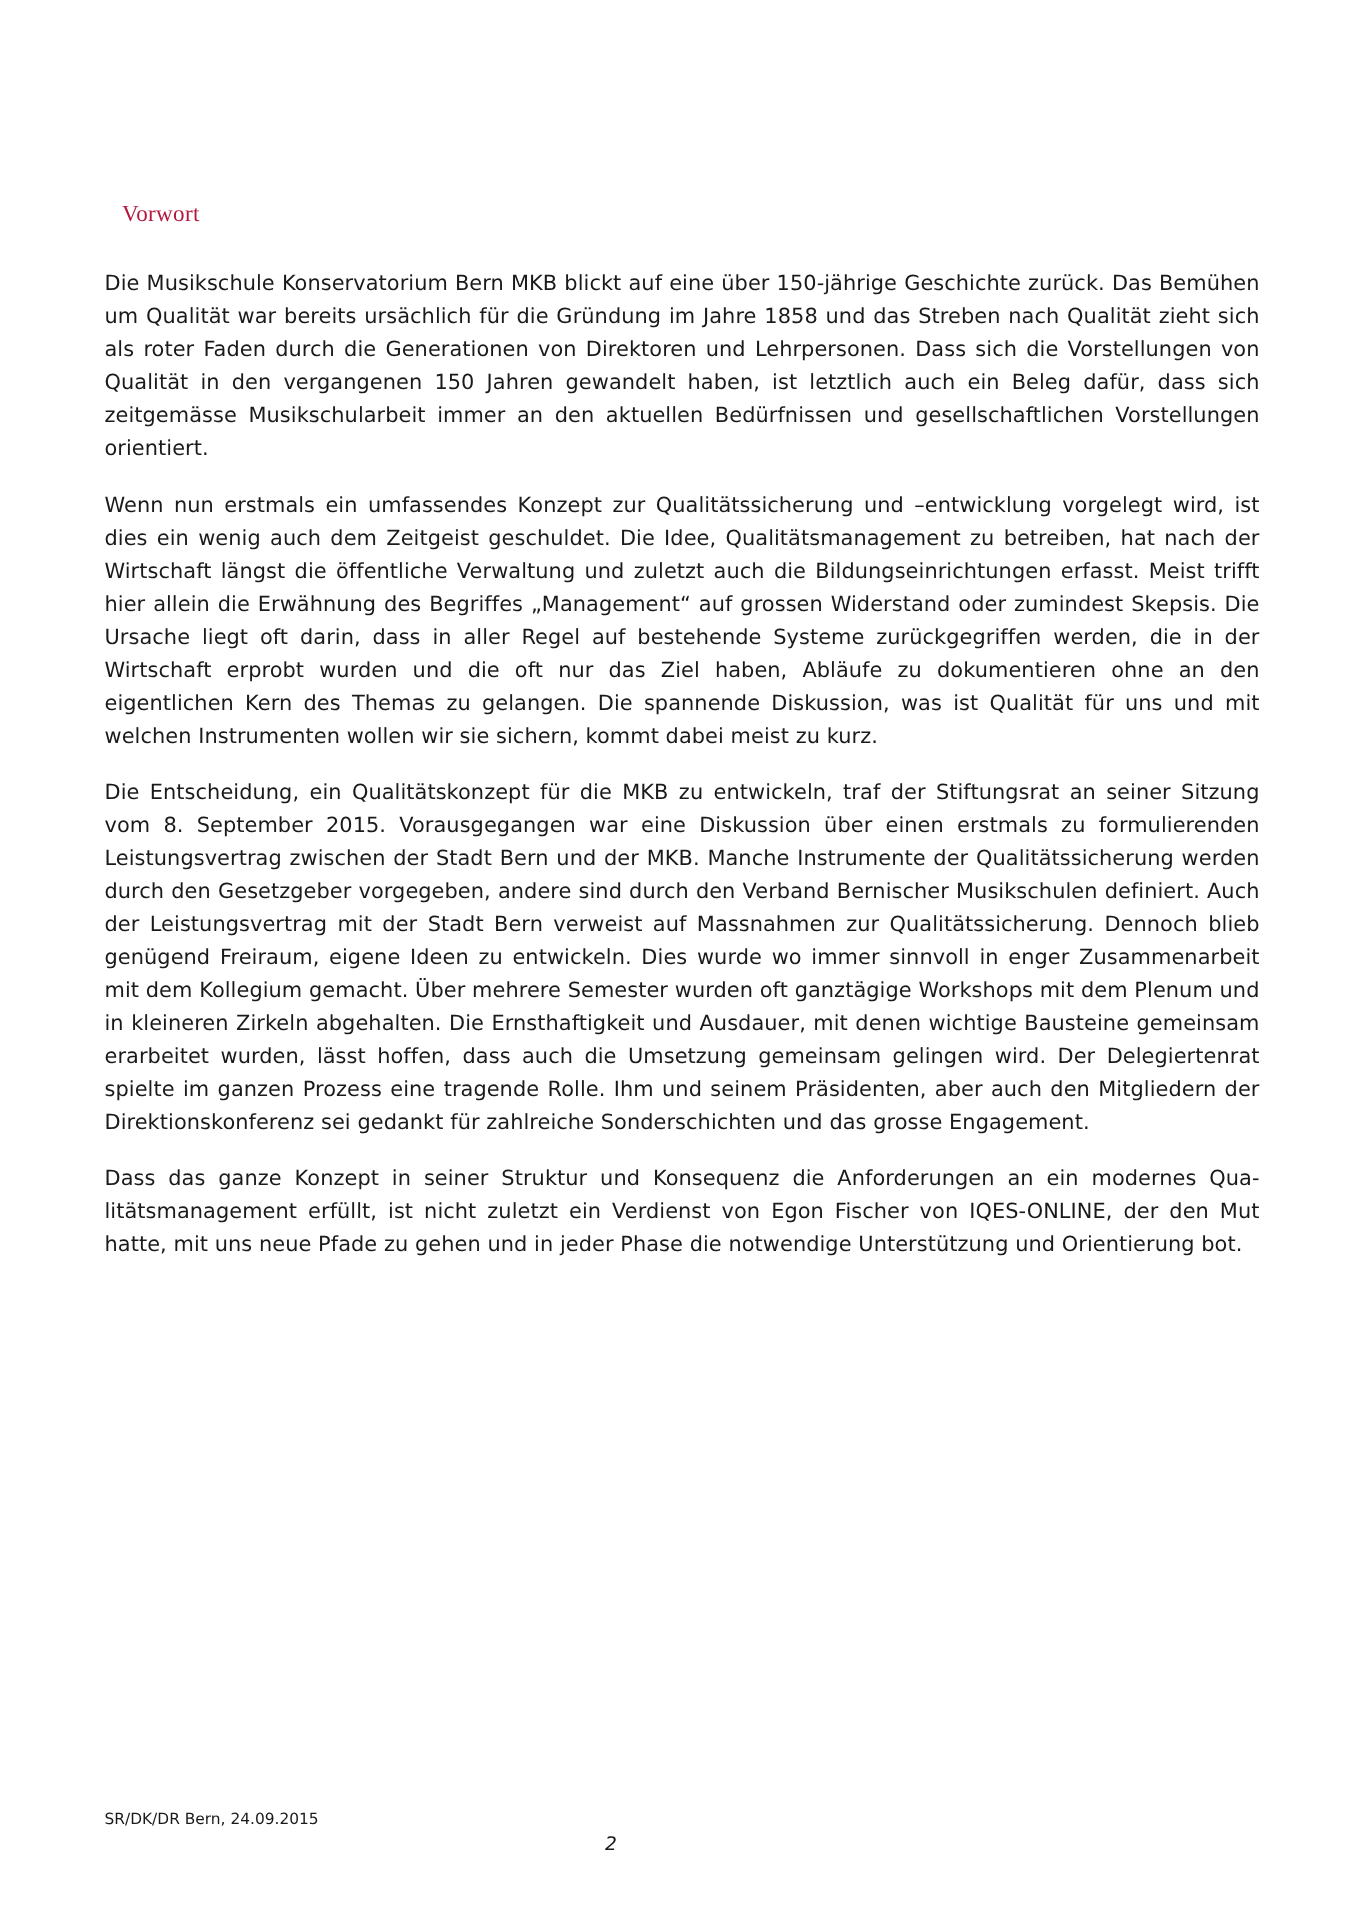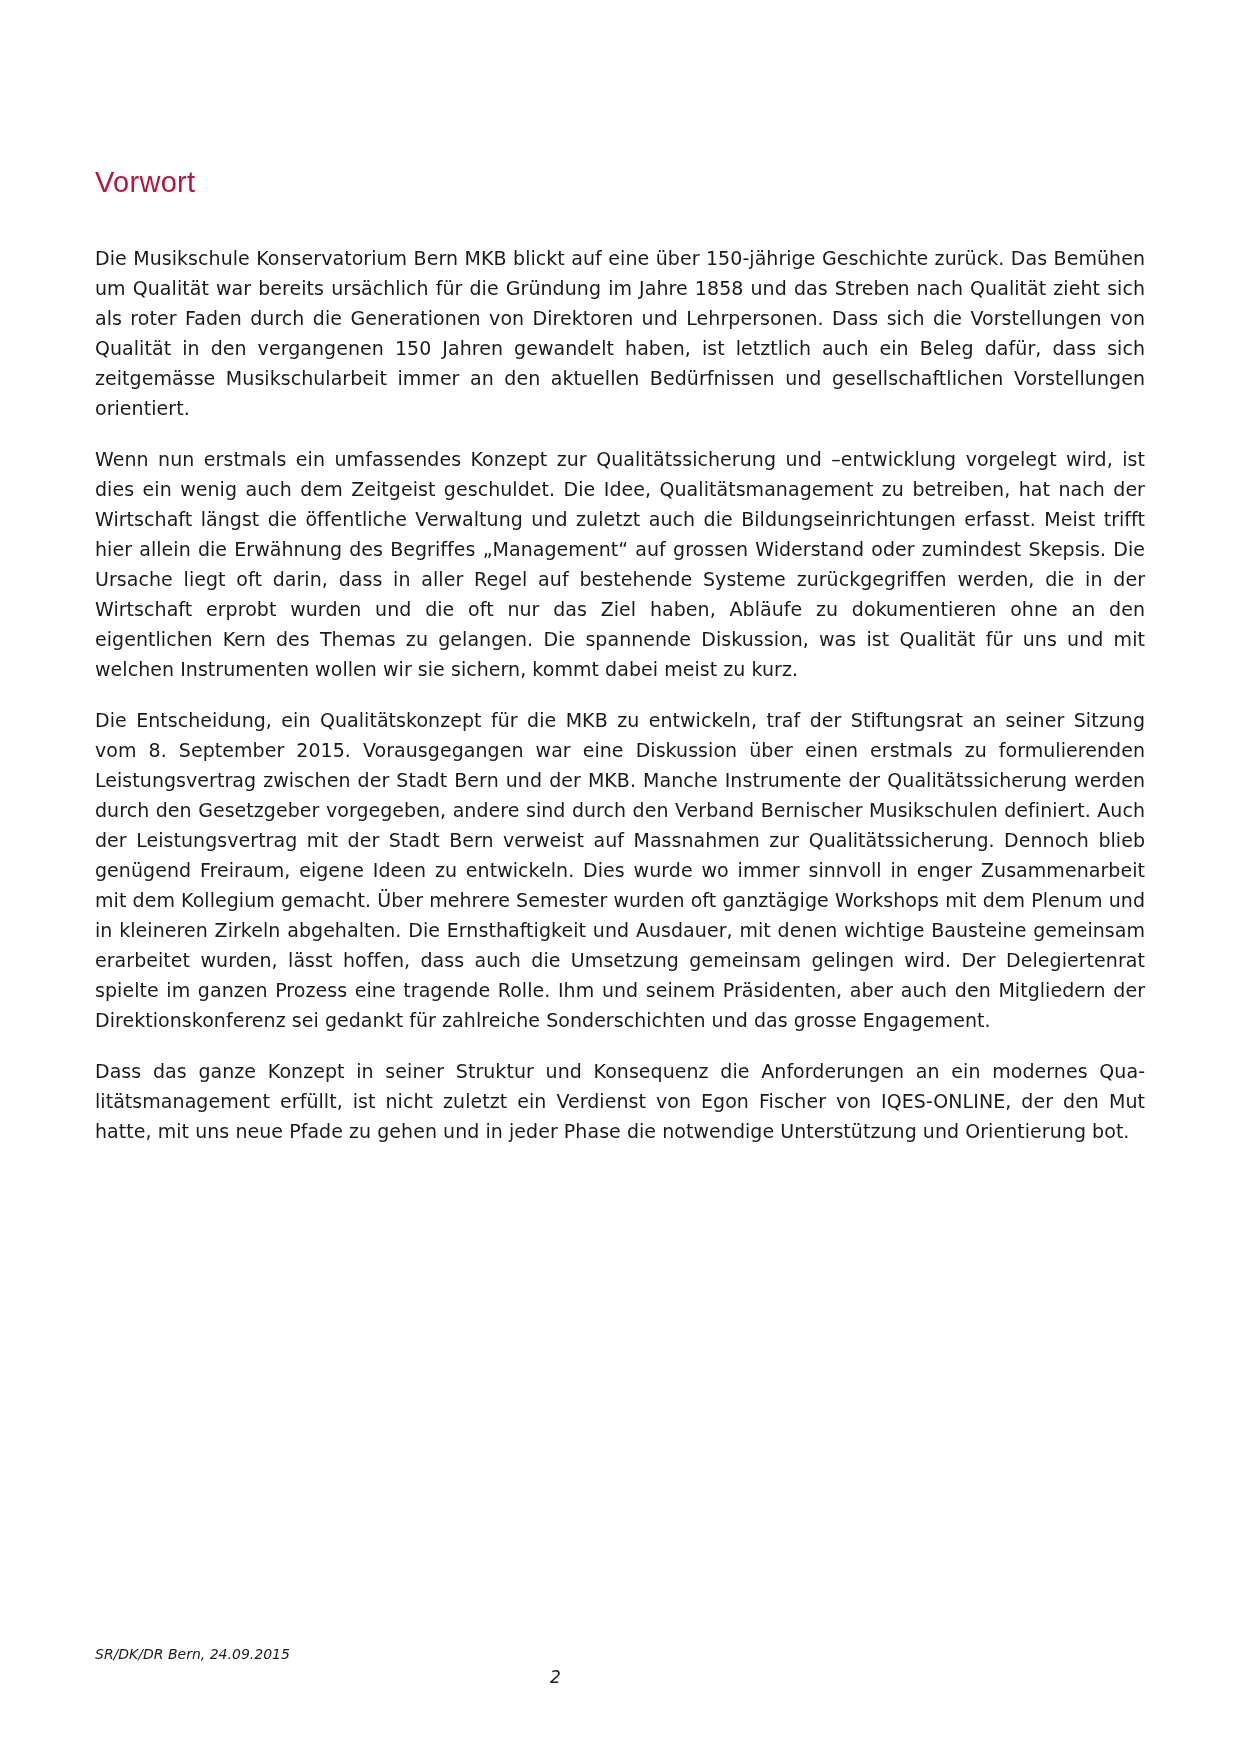--- a/index.html
+++ b/index.html
@@ -12,23 +12,23 @@
       height: 1754px;
       position: relative;
       overflow: hidden;
       font-family: "DejaVu Sans", "Liberation Sans", sans-serif;
       color: #1a1a1a;
     }
     .page-title {
       position: absolute;
       left: 95px;
       top: 166px;
-      margin: 0;
-      font-family: Liberation Sans, sans-serif;
-      font-size: 29px;
+      margin: 16px;
+      font-family: Liberation Serif, serif;
+      font-size: 21px;
       font-weight: normal;
       letter-spacing: 0.3px;
       color: #b5173f;
     }
     .body-text {
       position: absolute;
       left: 95px;
       top: 243px;
       width: 1050px;
     }
@@ -37,21 +37,20 @@
       font-size: 19px;
       line-height: 30px;
       text-align: justify;
       letter-spacing: 0.05px;
       hyphens: manual;
     }
     .footer-left {
       position: absolute;
       left: 95px;
       top: 1646px;
-      font-style: italic;
       font-size: 14px;
       color: #1a1a1a;
       text-align: center;
     }
     .page-number {
       position: absolute;
       left: 550px;
       top: 1667px;
       font-style: italic;
       font-size: 17px;

